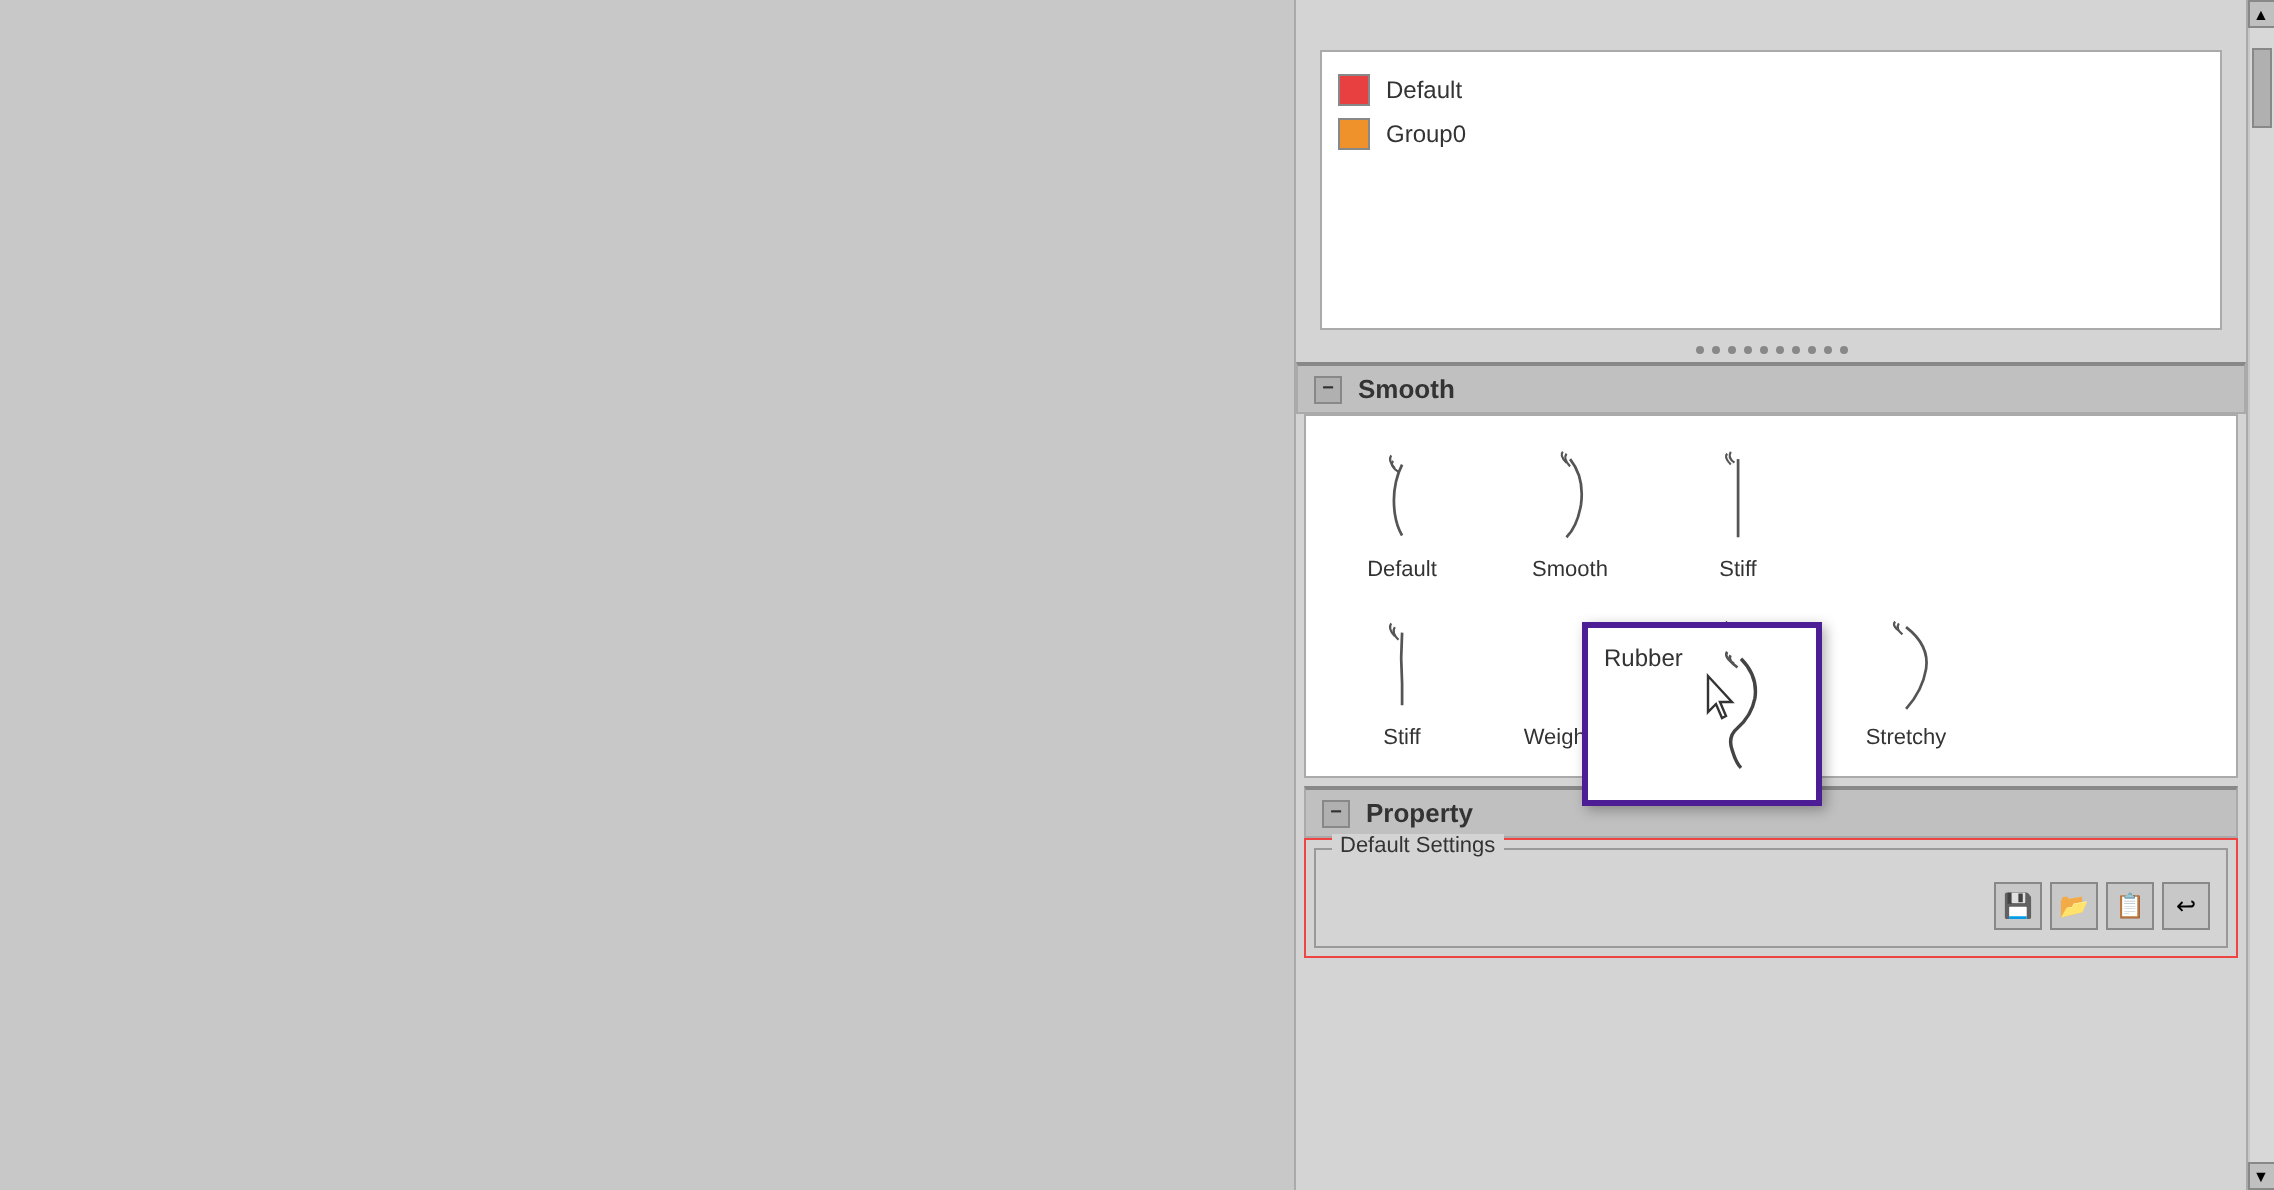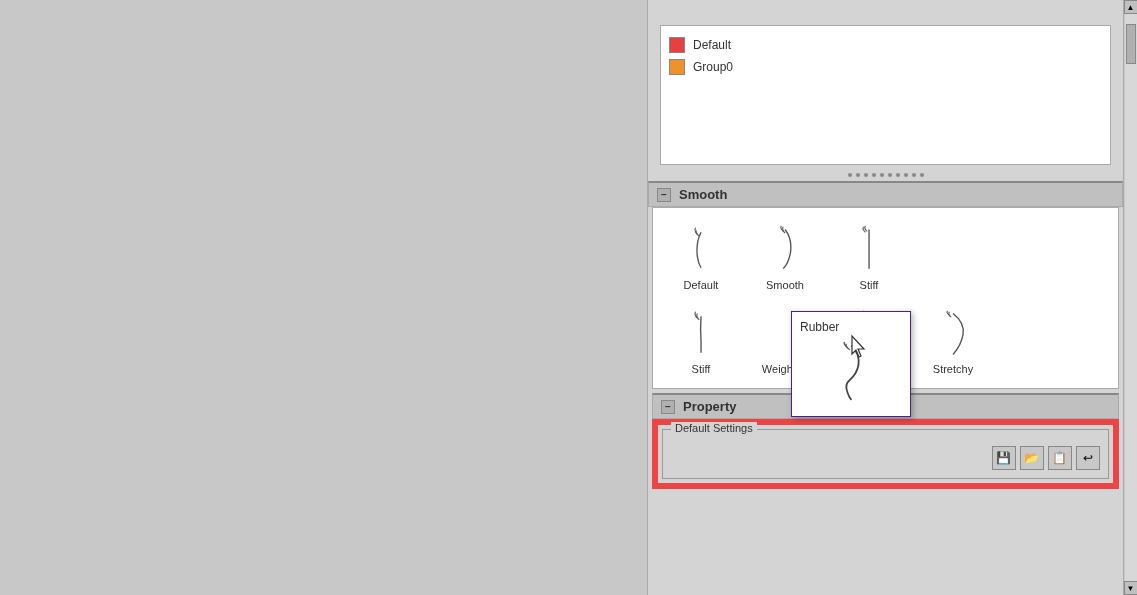--- a/index.html
+++ b/index.html
@@ -129,25 +129,25 @@
       margin-top: 2px;
     }
 
     
     .rubber-popup {
       position: absolute;
       top: 10px;
       left: 45px;
       width: 120px;
       background: white;
-      border: 1px solid #4c1d95;
+      border: 3px solid #4c1d95;
       box-shadow: 2px 2px 6px rgba(0,0,0,0.3);
       z-index: 10;
       display: flex;
-      flex-direction: column;
+      flex-direction: row;
       align-items: center;
       padding: 8px;
     }
 
     .rubber-popup-title {
       font-size: 12px;
       color: #333;
       font-weight: normal;
       align-self: flex-start;
       margin-bottom: 4px;
@@ -402,21 +402,21 @@
 
 
       </div>
     </div>
 
     <div class="section-header" style="margin: 4px 4px 0 4px;">
       <div class="collapse-btn">−</div>
       <span>Property</span>
     </div>
 
-    <div style="margin: 0 4px; background: #d4d4d4; border: 6px solid #ef4444; padding: 4px;">
+    <div style="margin: 0 4px; background: #d4d4d4; border: 1px solid #ef4444; padding: 4px;">
       <div class="default-settings-group">
         <span class="default-settings-legend">Default Settings</span>
         <div class="settings-toolbar">
           <div class="toolbar-btn">💾</div>
           <div class="toolbar-btn">📂</div>
           <div class="toolbar-btn">📋</div>
           <div class="toolbar-btn">↩</div>
         </div>
       </div>
     </div>

